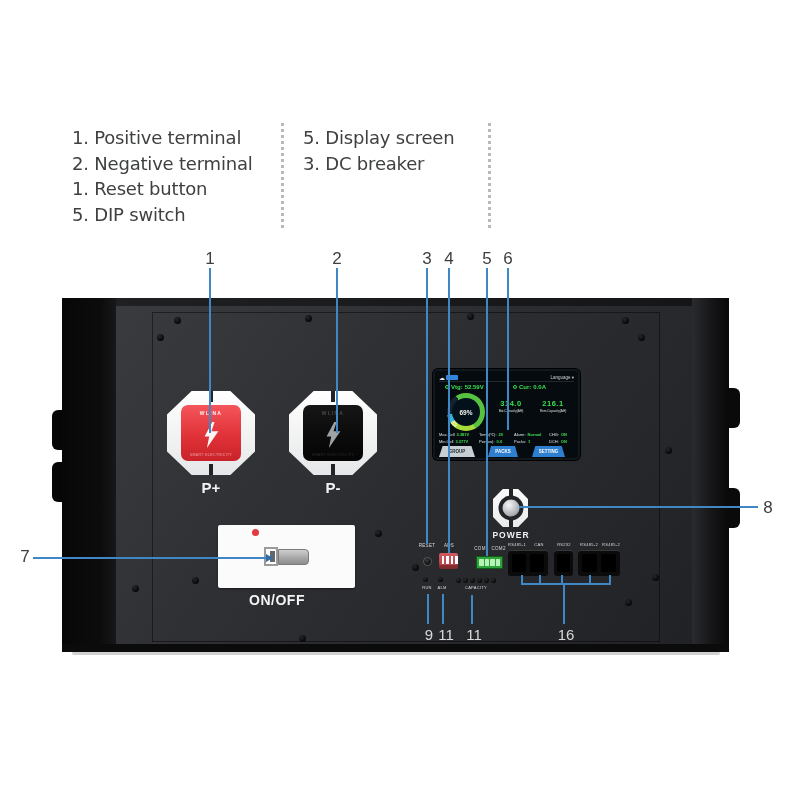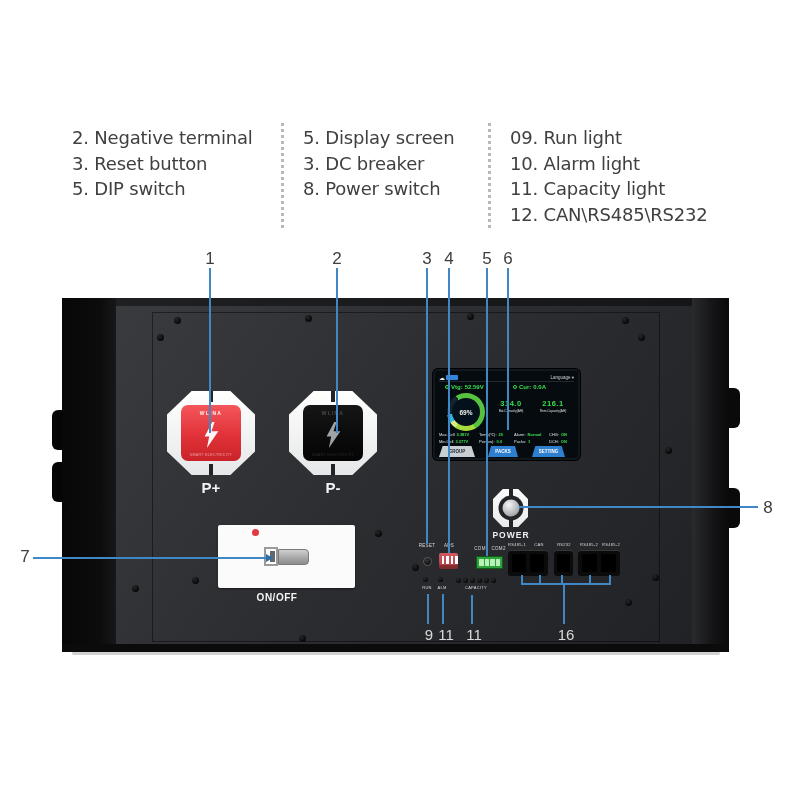--- a/index.html
+++ b/index.html
@@ -67,37 +67,31 @@
   .port{position:absolute;top:550px;height:26px;background:#0b0b0c;border-radius:3px;
        box-shadow:inset 0 1px 0 rgba(255,255,255,.18);z-index:4;}
   .jack{position:absolute;top:4px;height:18px;background:#000;border-radius:2px;}
 </style>
 </head>
 <body>
 
 <div class="stage">
 
   <div class="legend-col" style="left:72px;">
+    <span>1. Positive terminal</span>
     <span>2. Negative terminal</span>
-    <span>3. Reset button</span>
+    <span>1. Reset button</span>
     <span>5. DIP switch</span>
   </div>
   <div class="legend-div" style="left:281px;"></div>
   <div class="legend-col" style="left:303px;">
     <span>5. Display screen</span>
     <span>3. DC breaker</span>
-    <span>8. Power switch</span>
   </div>
   <div class="legend-div" style="left:488px;"></div>
-  <div class="legend-col" style="left:510px;">
-    <span>09. Run light</span>
-    <span>10. Alarm light</span>
-    <span>11. Capacity light</span>
-    <span>12. CAN\RS485\RS232</span>
-  </div>
 
   <div class="abs" style="left:72px;top:651px;width:648px;height:4px;background:#c9c9c9;border-radius:2px;opacity:.85;"></div>
   <div class="abs" style="left:52px;top:410px;width:12px;height:40px;background:#060607;border-radius:6px 0 0 6px;"></div>
   <div class="abs" style="left:52px;top:462px;width:12px;height:40px;background:#060607;border-radius:6px 0 0 6px;"></div>
   <div class="abs" style="left:729px;top:388px;width:11px;height:40px;background:#0a0a0b;border-radius:0 6px 6px 0;"></div>
   <div class="abs" style="left:729px;top:488px;width:11px;height:40px;background:#0a0a0b;border-radius:0 6px 6px 0;"></div>
 
   <div class="abs" style="left:62px;top:298px;width:667px;height:354px;background:#0e0f10;">
     <div class="abs" style="left:0;top:0;width:54px;height:354px;background:linear-gradient(90deg,#070708,#0c0c0d 70%,#17171a);"></div>
     <div class="abs" style="left:54px;top:0;width:576px;height:354px;background:linear-gradient(125deg,#3a3b3e,#2c2d30 48%,#212225);"></div>
@@ -231,21 +225,21 @@
   </div>
   <div class="abs" style="left:511px;top:530px;transform:translateX(-50%);font-size:8.5px;font-weight:bold;letter-spacing:1px;color:#eef1f3;z-index:4;">POWER</div>
 
   <div class="abs" style="left:218px;top:525px;width:137px;height:63px;background:#fbfbfb;border-radius:2px;z-index:4;box-shadow:0 1px 2px rgba(0,0,0,.5);">
     <div class="abs" style="left:34px;top:4px;width:7px;height:7px;border-radius:50%;background:#e23a40;"></div>
     <div class="abs" style="left:46px;top:22px;width:14px;height:19px;background:#fff;border:2px solid #9b9b9b;box-sizing:border-box;">
       <div class="abs" style="right:1px;top:2px;width:5px;height:11px;background:#63686c;"></div>
     </div>
     <div class="abs" style="left:60px;top:24px;width:31px;height:16px;background:linear-gradient(180deg,#cfcfcf,#a8a8a8 55%,#8c8c8c);border:1px solid #7a7a7a;border-radius:0 4px 4px 0;box-sizing:border-box;"></div>
   </div>
-  <div class="abs" style="left:217px;top:592px;width:120px;text-align:center;font-size:10px;font-weight:bold;color:#f4f4f4;letter-spacing:.5px;z-index:4;">ON/OFF</div>
+  <div class="abs" style="left:217px;top:592px;width:120px;text-align:center;font-size:14px;font-weight:bold;color:#f4f4f4;letter-spacing:.5px;z-index:4;">ON/OFF</div>
 
   <div class="tinylab" style="left:427px;top:543px;">RESET</div>
   <div class="abs" style="left:423px;top:557px;width:9px;height:9px;border-radius:50%;background:radial-gradient(circle at 40% 35%,#3a3a3c,#0b0b0c 70%);border:1px solid #5c5c5e;box-sizing:border-box;z-index:4;"></div>
 
   <div class="tinylab" style="left:449px;top:543px;">ADS</div>
   <div class="abs" style="left:439px;top:553px;width:19px;height:16px;background:linear-gradient(180deg,#cf5a60,#b23a40);border-radius:2px;box-shadow:inset 0 -4px 0 rgba(0,0,0,.28);z-index:4;">
     <div class="abs" style="left:2.5px;top:2.5px;width:2.5px;height:8px;background:#fff;"></div>
     <div class="abs" style="left:7px;top:2.5px;width:2.5px;height:8px;background:#fff;"></div>
     <div class="abs" style="left:11.5px;top:2.5px;width:2.5px;height:8px;background:#fff;"></div>
     <div class="abs" style="left:16px;top:2.5px;width:2.5px;height:8px;background:#fff;"></div>

